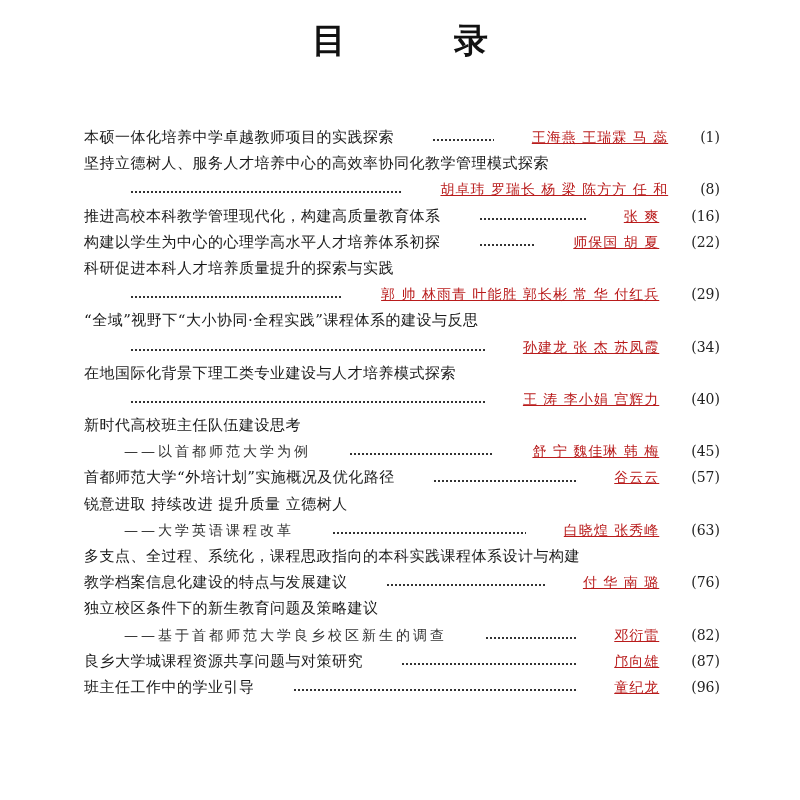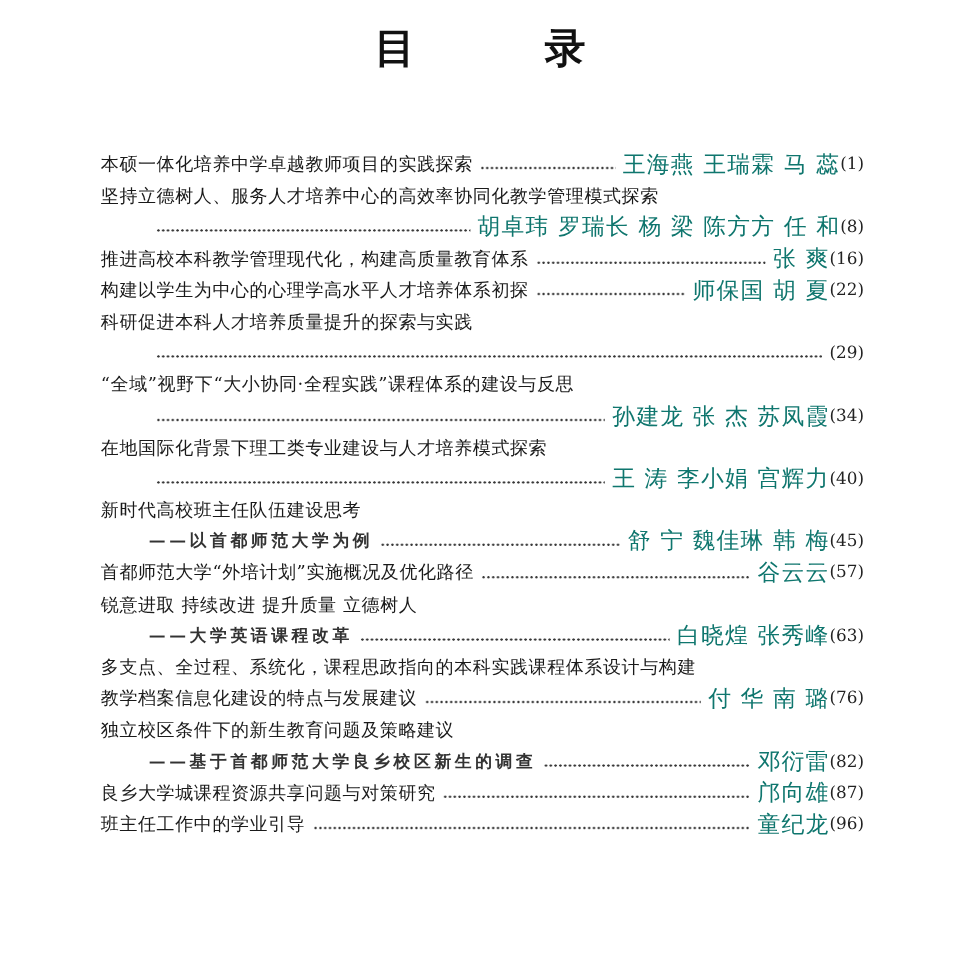--- a/index.html
+++ b/index.html
@@ -12,33 +12,33 @@
     position: absolute; top: 18px; left: 0; width: 800px;
     text-align: center; font-family: "DejaVu Sans", sans-serif;
     font-weight: bold; font-size: 34px; letter-spacing: 48px;
     padding-left: 48px; box-sizing: border-box; color: #111;
   }
   .toc {
     position: absolute; left: 84px; top: 124px; width: 636px;
   }
   .line {
     height: 26.2px; line-height: 26.2px; font-size: 15px;
-    display: flex; align-items: center; white-space: nowrap;
+    display: flex; align-items: center; white-space: nowrap; gap: 32px;
   }
   .line.indent { padding-left: 40px; }
   .line.indent-dots { padding-left: 40px; }
   .ttl { flex: 0 0 auto; letter-spacing: 0.5px; }
-  .sub { flex: 0 0 auto; font-size: 14px; letter-spacing: 3px; color: #333; font-weight: bold; }
+  .sub { flex: 0 0 auto; font-size: 14px; letter-spacing: 3px; color: #333; }
   .dots {
     flex: 1 1 auto; margin: 0 6px; height: 2px; align-self: center;
     margin-top: 6px;
     background-image: radial-gradient(circle, #333 0.9px, transparent 1.1px);
     background-size: 4px 2px; background-repeat: repeat-x;
   }
-  .authors { flex: 0 0 auto; font-size: 19px; letter-spacing: 1px; color: #0f766e; }
+  .authors { flex: 0 0 auto; font-size: 14px; letter-spacing: 1px; color: #b91c1c; text-decoration: underline; }
   .page { flex: 0 0 auto; font-size: 14px; color: #222; }
 </style>
 </head>
 <body>
 
 <div class="title">目 录</div>
 
 <div class="toc">
 
   <div class="line">
@@ -69,20 +69,21 @@
     <span class="dots"></span>
     <span class="authors">师保国  胡  夏</span>
     <span class="page">(22)</span>
   </div>
 
   <div class="line">
     <span class="ttl">科研促进本科人才培养质量提升的探索与实践</span>
   </div>
   <div class="line indent-dots">
     <span class="dots"></span>
+    <span class="authors">郭  帅  林雨青  叶能胜  郭长彬  常  华  付红兵</span>
     <span class="page">(29)</span>
   </div>
 
   <div class="line">
     <span class="ttl">“全域”视野下“大小协同·全程实践”课程体系的建设与反思</span>
   </div>
   <div class="line indent-dots">
     <span class="dots"></span>
     <span class="authors">孙建龙  张  杰  苏凤霞</span>
     <span class="page">(34)</span>

